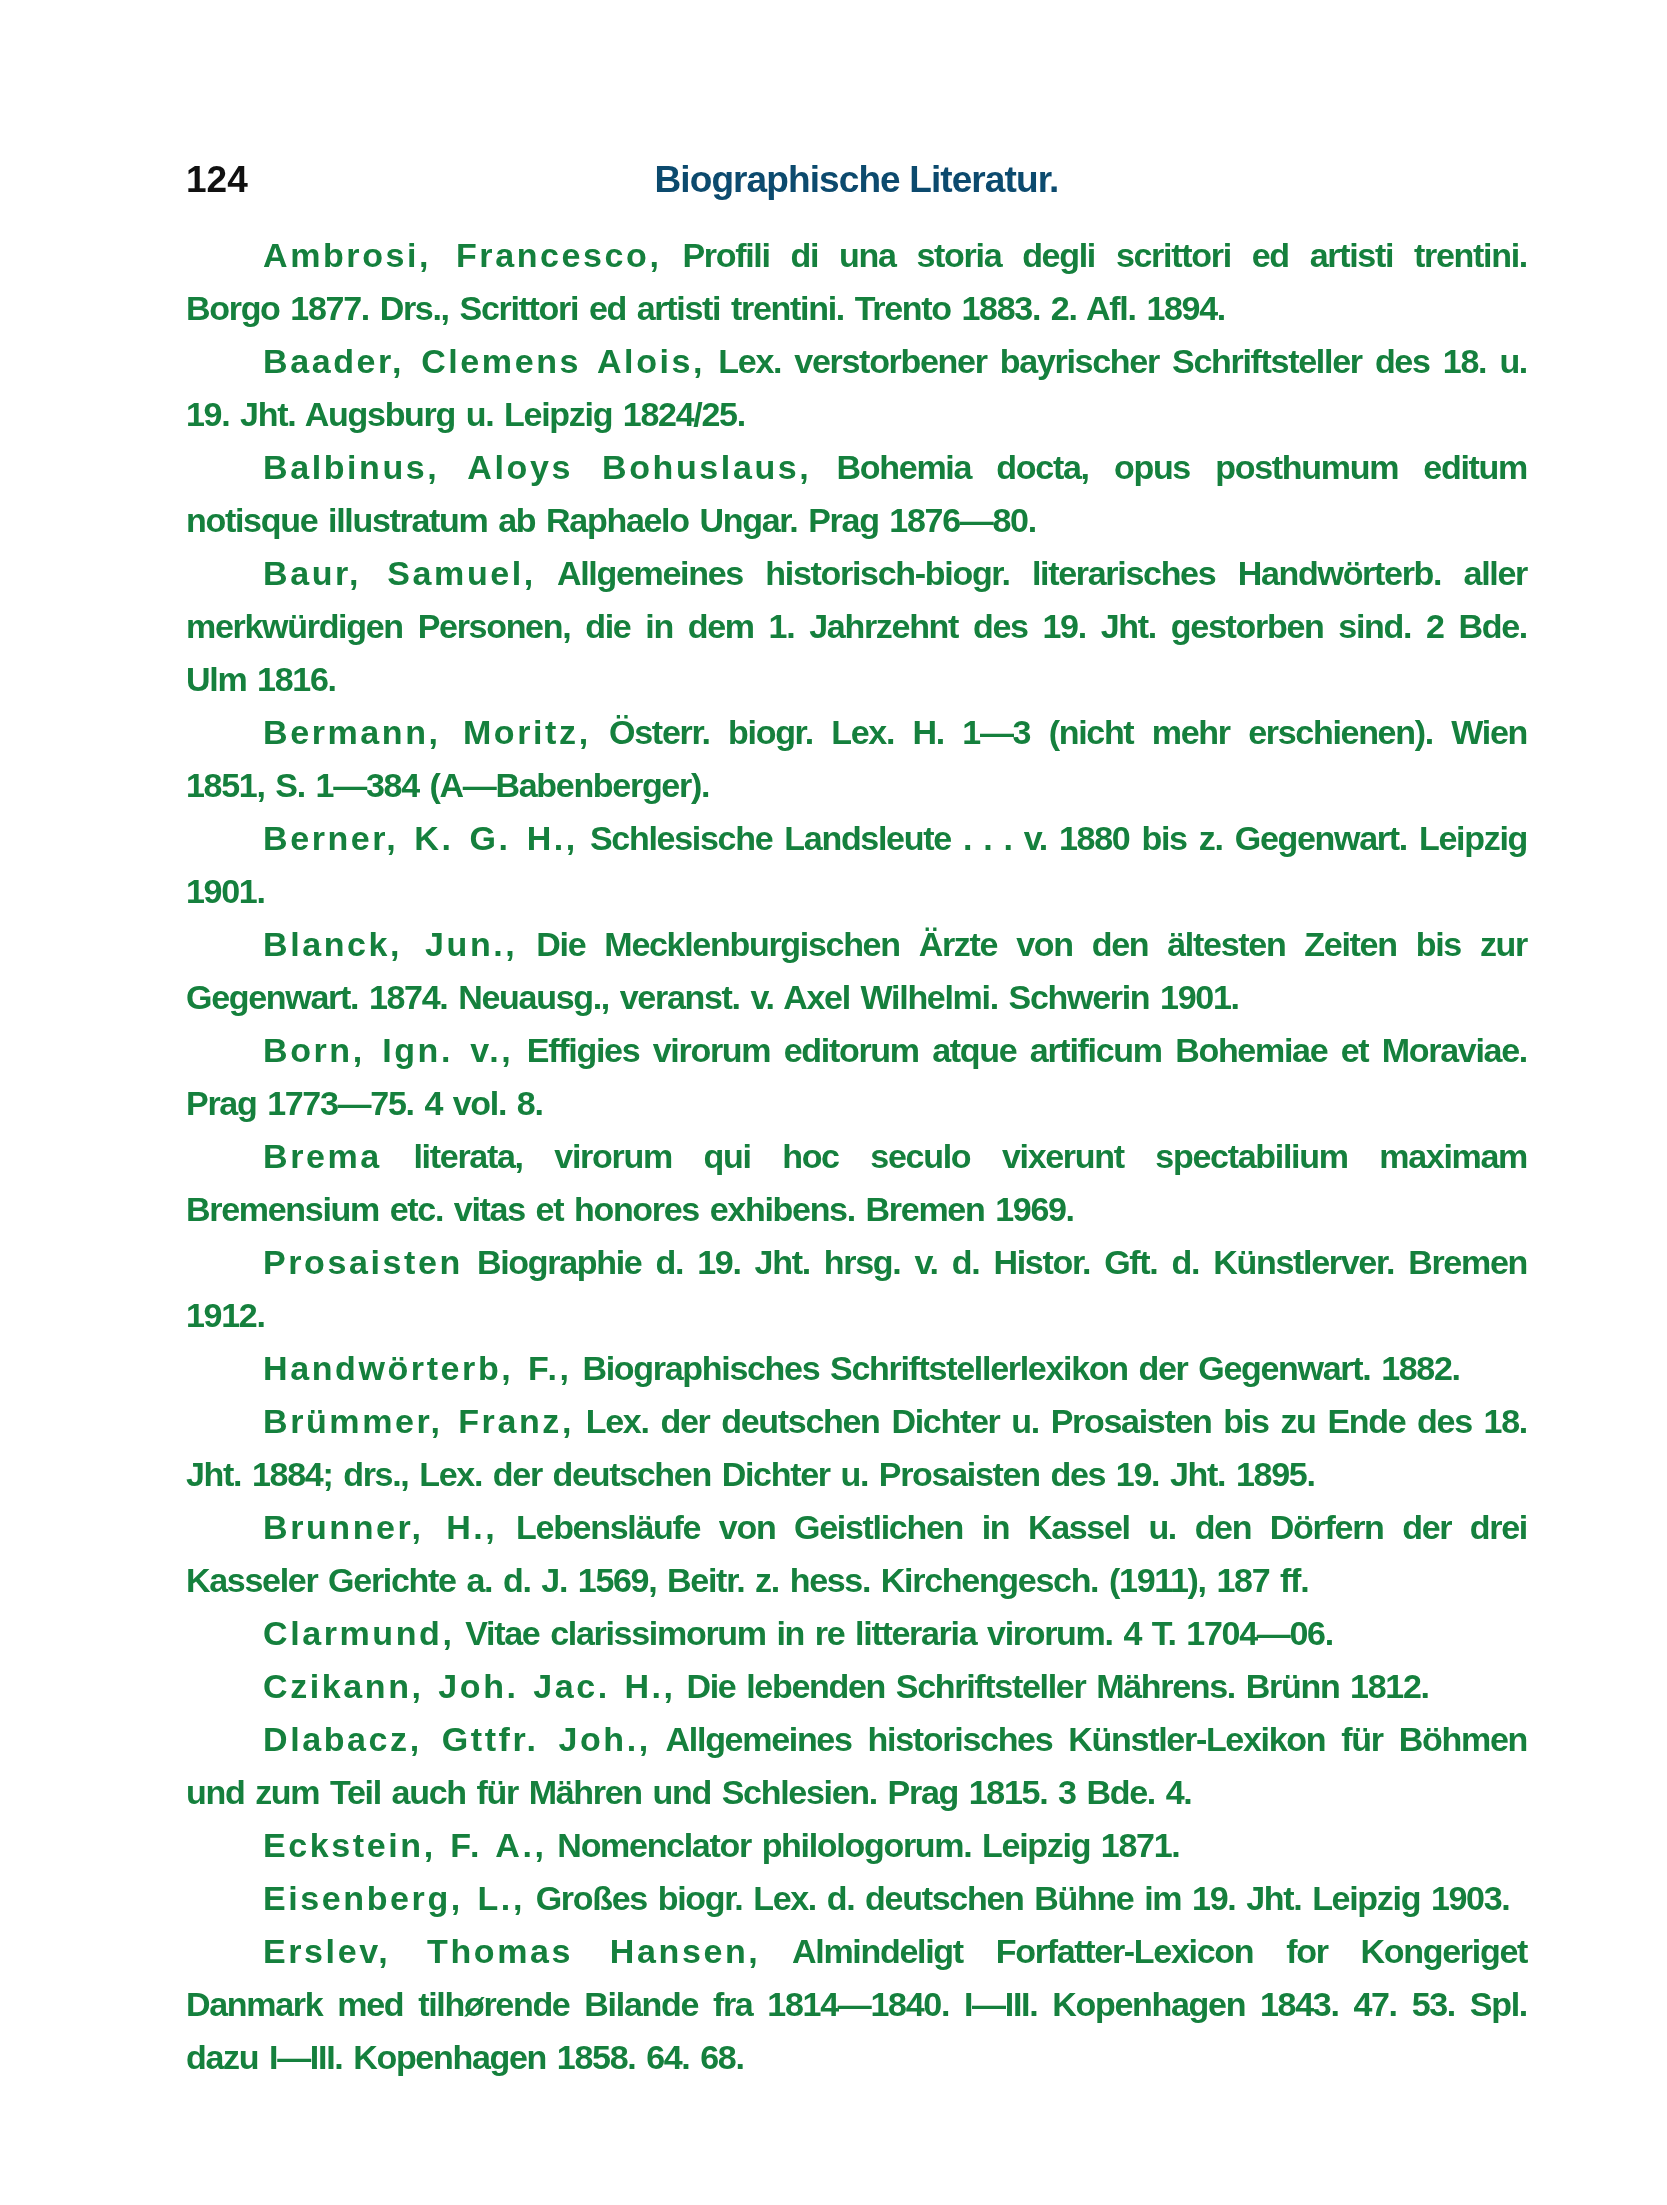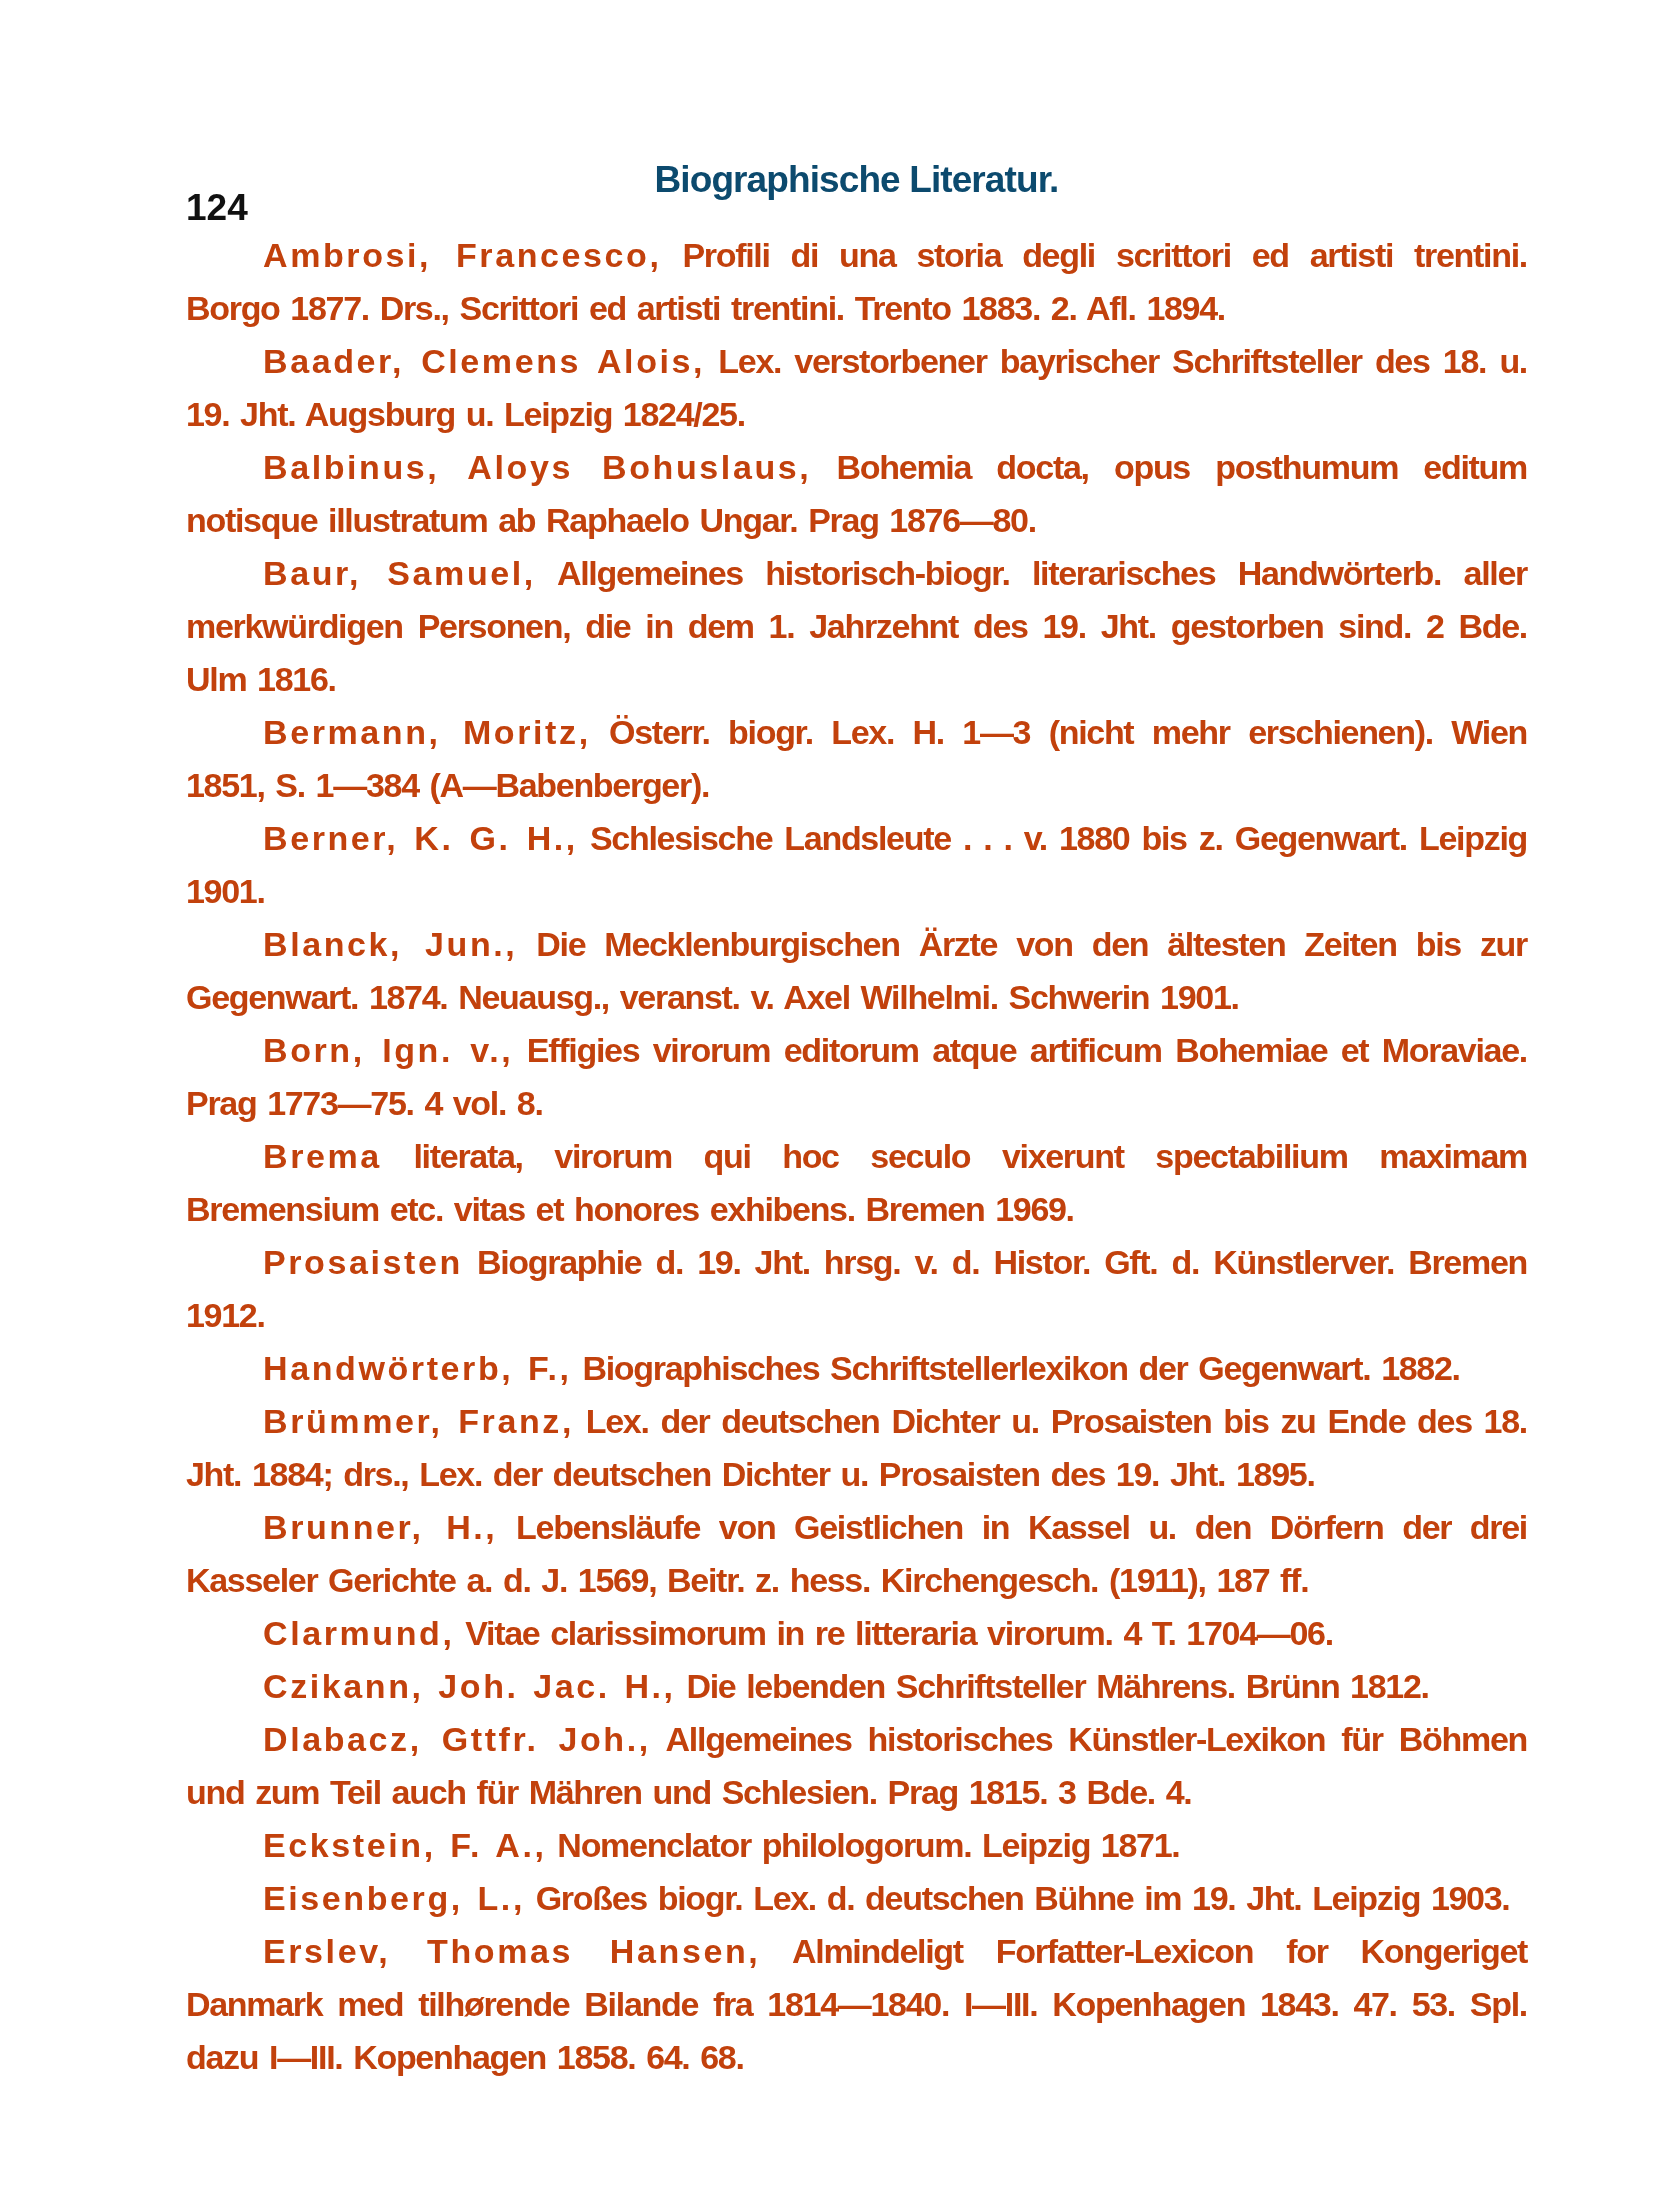--- a/index.html
+++ b/index.html
@@ -1,22 +1,22 @@
 <!DOCTYPE html>
 <html style="font-size:7px"><head>
 <meta charset="utf-8">
 <style>
   html, body { margin: 0; padding: 0; background: #ffffff; }
   body { width: 1667px; height: 2465px; position: relative; overflow: hidden; }
   .page { position: absolute; left: 0; top: 0; width: 1667px; height: 2465px; background: #fff; color: #111; }
   .header { position: absolute; top: 159px; left: 186px; width: 1341px; height: 49px; }
-  .page-number { position: absolute; left: 0; top: 0; font-family: "Liberation Sans", sans-serif; font-size: 37px; font-weight: bold; color: #111; margin-top: 28px; }
+  .page-number { position: absolute; left: 0; top: 0; font-family: "Liberation Sans", sans-serif; font-size: 37px; font-weight: bold; color: #111; }
   .running-title { position: absolute; left: 0; width: 100%; top: 0; text-align: center; font-family: "Liberation Sans", sans-serif; font-size: 37px; font-weight: bold; color: #0c4a6e; letter-spacing: -0.9px; }
   .body-text { position: absolute; left: 186px; top: 229px; width: 1341px; }
-  .entry { font-family: "Liberation Sans", sans-serif; font-weight: bold; font-size: 34px; line-height: 53px; color: #c2410c; text-align: justify; text-indent: 77px; letter-spacing: -1.3px; word-spacing: 2.6px; margin: 0; }
+  .entry { font-family: "Liberation Sans", sans-serif; font-weight: bold; font-size: 34px; line-height: 53px; color: #15803d; text-align: justify; text-indent: 77px; letter-spacing: -1.3px; word-spacing: 2.6px; margin: 0; }
   .entry .author { letter-spacing: 2.6px; font-weight: bold; }
 </style>
 </head>
 <body>
 
 <div class="page">
   <div class="header">
     <span class="page-number">124</span>
     <div class="running-title">Biographische Literatur.</div>
   </div>

